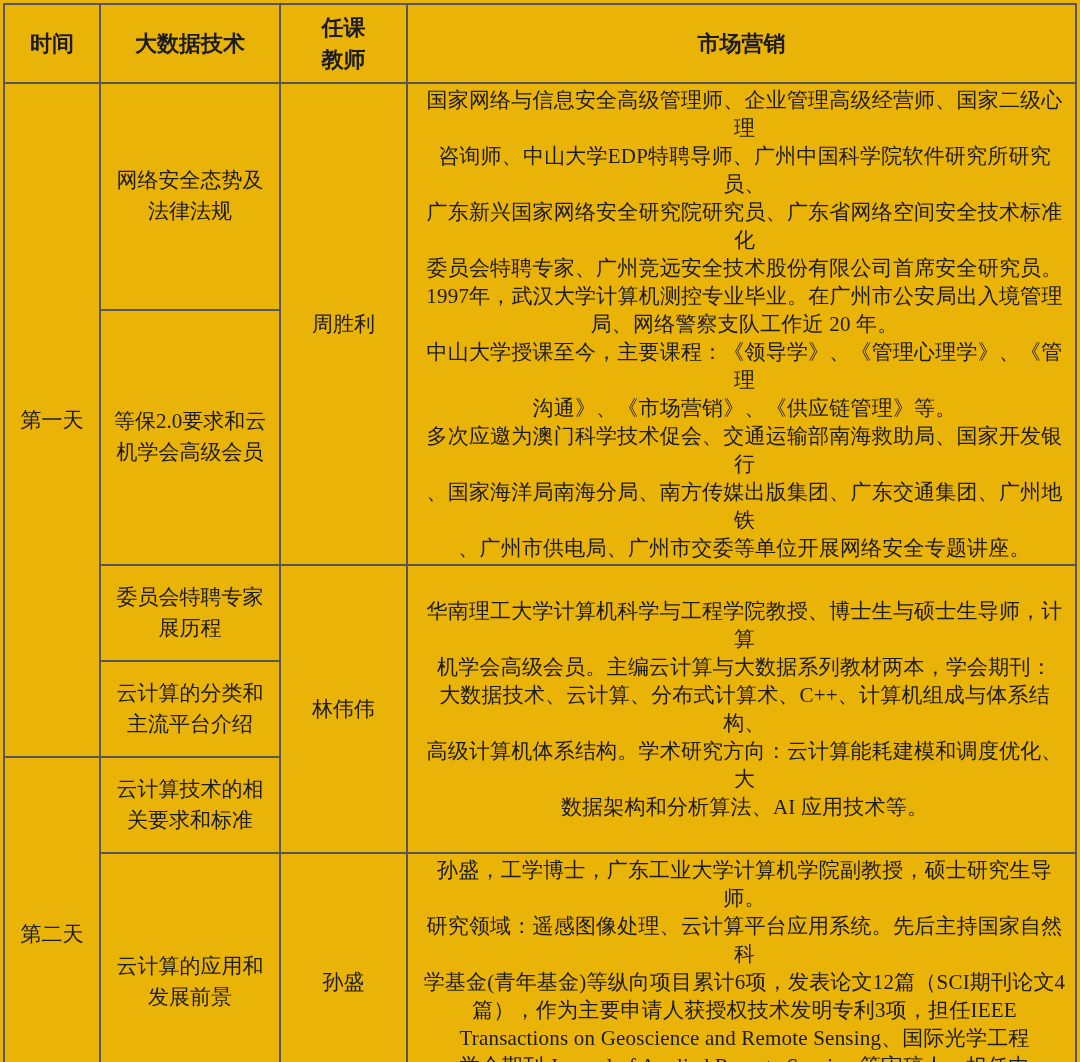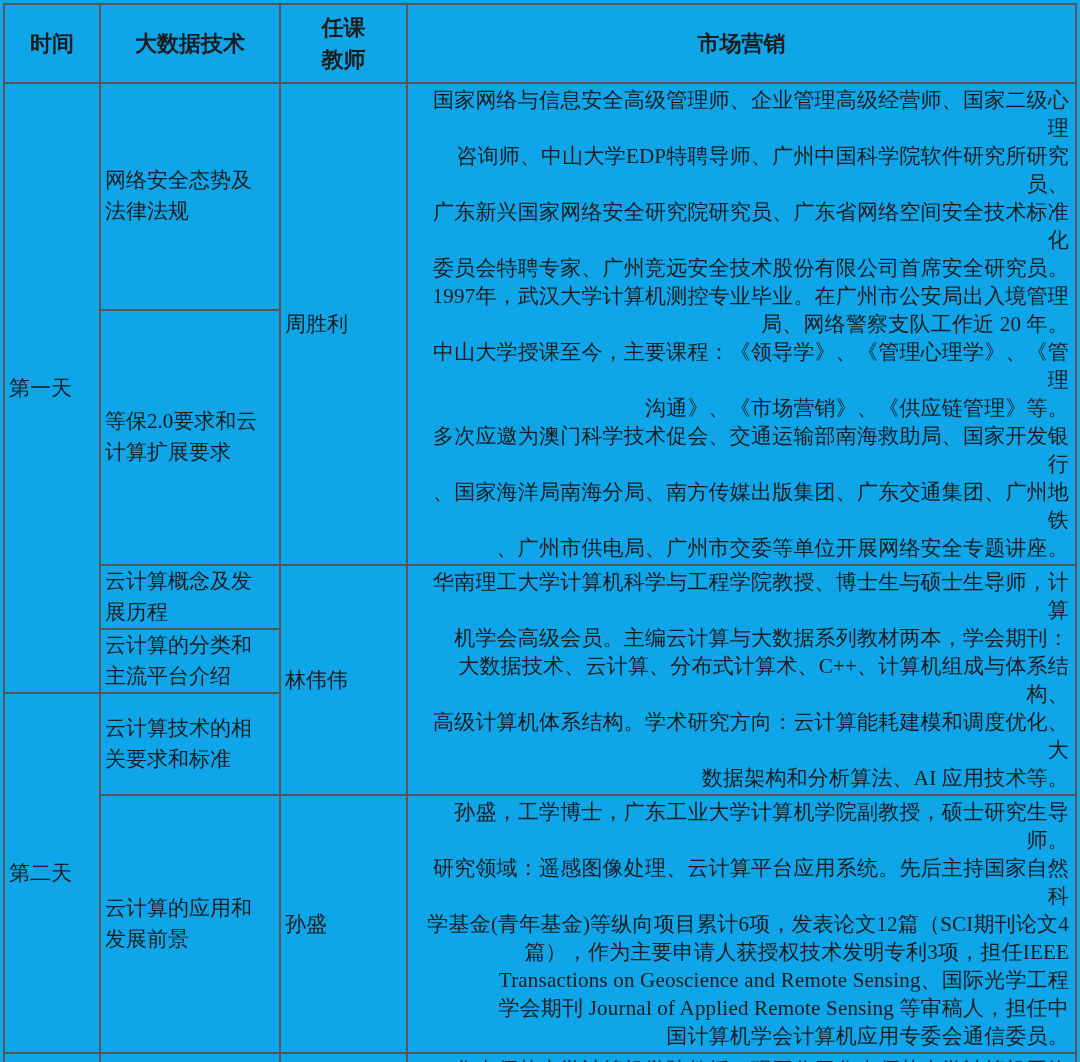--- a/index.html
+++ b/index.html
@@ -8,21 +8,21 @@
     background: #ffffff;
     width: 1080px;
     height: 1062px;
     overflow: hidden;
     font-family: "Liberation Serif", "DejaVu Serif", serif;
     color: #1c1c1c;
   }
   .page {
     width: 1080px;
     height: 1062px;
-    background: #0ea5e9;
+    background: #eab308;
     box-sizing: border-box;
     padding: 3px;
   }
   table.schedule {
     border-collapse: collapse;
     table-layout: fixed;
     width: 1072px;
     border: 2px solid #3f3f3f;
   }
   th, td {
@@ -37,27 +37,28 @@
     text-align: center;
     line-height: 32px;
     white-space: pre-line;
     padding: 0;
   }
   td {
     font-size: 21px;
     padding: 0;
   }
   .day-cell, .course-cell, .teacher-cell, .slash-cell {
+    text-align: center;
     line-height: 31px;
     white-space: pre-line;
-    padding: 0 4px;
+    padding: 16px 4px;
     margin-left: 43px;
   }
   .intro-cell {
-    text-align: right;
+    text-align: center;
     line-height: 28px;
     white-space: pre-line;
     padding: 2px 6px 2px 12px;
     letter-spacing: 0.2px;
   }
 </style>
 </head>
 <body>
 
 <div class="page">
@@ -90,24 +91,24 @@
 1997年，武汉大学计算机测控专业毕业。在广州市公安局出入境管理
 局、网络警察支队工作近 20 年。
 中山大学授课至今，主要课程：《领导学》、《管理心理学》、《管理
 沟通》、《市场营销》、《供应链管理》等。
 多次应邀为澳门科学技术促会、交通运输部南海救助局、国家开发银行
 、国家海洋局南海分局、南方传媒出版集团、广东交通集团、广州地铁
 、广州市供电局、广州市交委等单位开展网络安全专题讲座。</td>
       </tr>
       <tr style="height:180px">
         <td class="course-cell">等保2.0要求和云
-计算扩展要求</td>
+机学会高级会员</td>
       </tr>
       <tr style="height:63px">
-        <td class="course-cell">云计算概念及发
+        <td class="course-cell">委员会特聘专家
 展历程</td>
         <td class="teacher-cell" rowspan="3">林伟伟</td>
         <td class="intro-cell" rowspan="3">华南理工大学计算机科学与工程学院教授、博士生与硕士生导师，计算
 机学会高级会员。主编云计算与大数据系列教材两本，学会期刊：
 大数据技术、云计算、分布式计算术、C++、计算机组成与体系结构、
 高级计算机体系结构。学术研究方向：云计算能耗建模和调度优化、大
 数据架构和分析算法、AI 应用技术等。</td>
       </tr>
       <tr style="height:64px">
         <td class="course-cell">云计算的分类和

